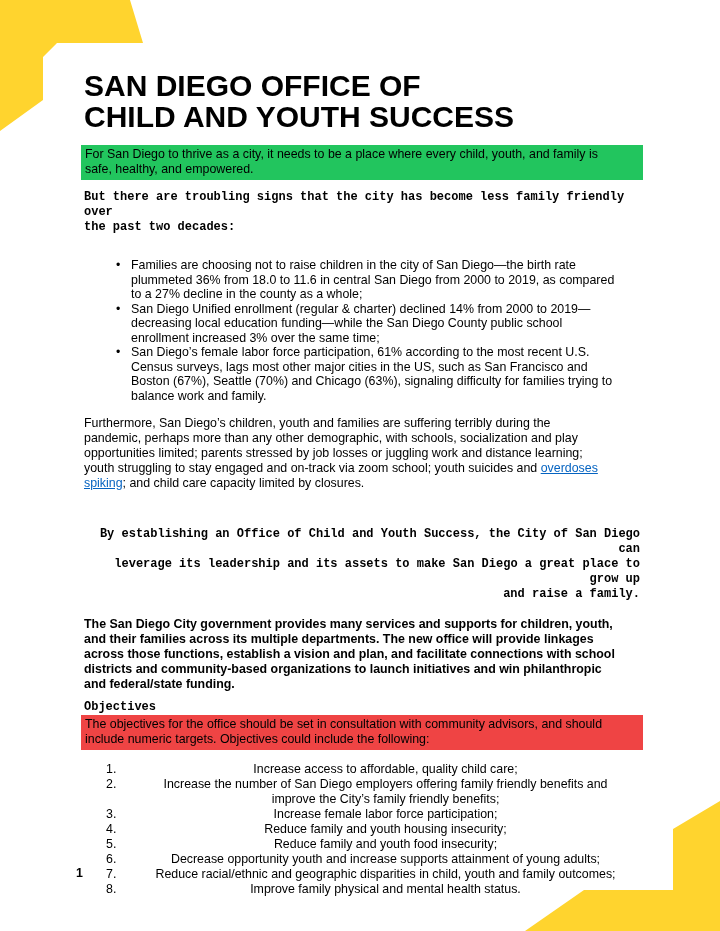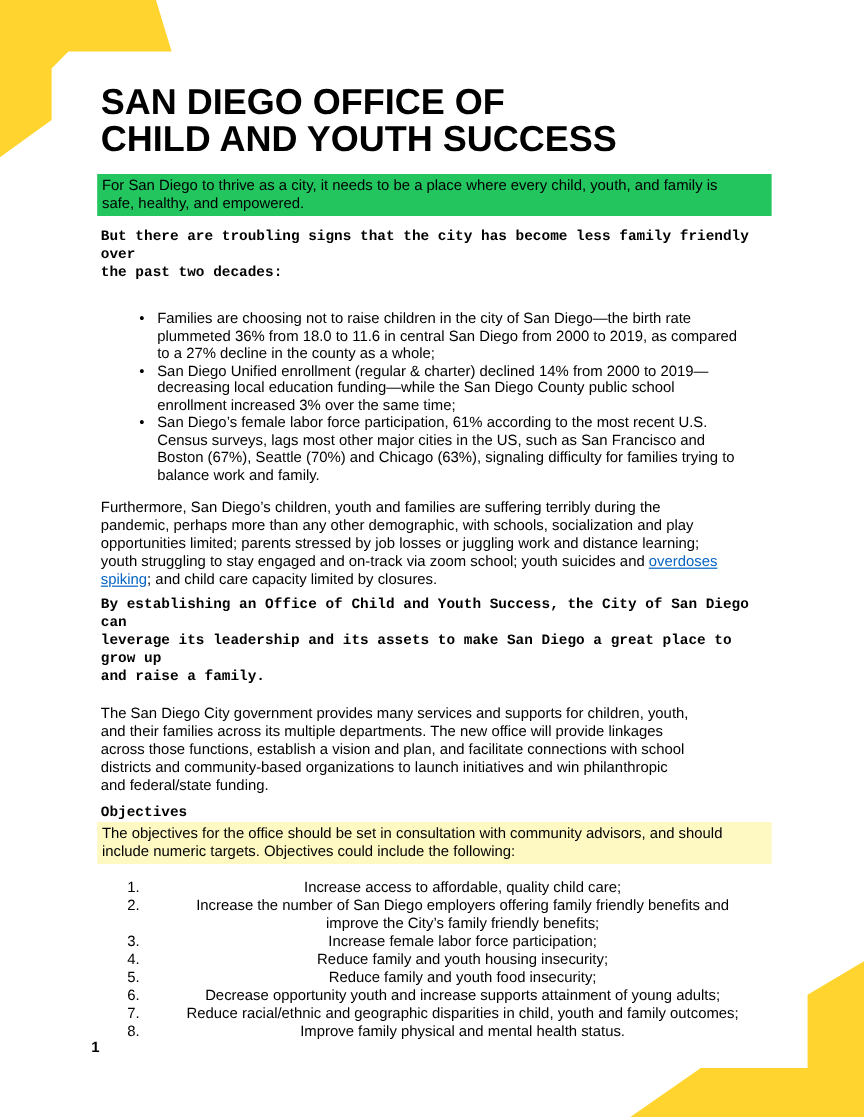--- a/index.html
+++ b/index.html
@@ -54,22 +54,22 @@
     position: relative;
     line-height: 14.5px;
   }
   ul.signs li::before {
     content: "\2022";
     position: absolute;
     left: -15px;
     top: 0;
   }
   p.pandemic { margin-top: 13px; }
-  .h-establish { margin-top: 6px; }
-  p.city { margin-top: 15px; }
+  .h-establish { margin-top: 36px; text-align: right; }
+  p.city { margin-top: 15px; font-weight: bold; }
   .h-objectives { margin-top: 8px; }
   ol.objectives {
     list-style: none;
     counter-reset: obj;
     margin-top: 12px;
     padding-left: 47px;
     text-align: center;
   }
   ol.objectives li {
     position: relative;
@@ -136,21 +136,21 @@
 and raise a family.</h2>
 
     <p class="city">The San Diego City government provides many services and supports for children, youth,
 and their families across its multiple departments. The new office will provide linkages
 across those functions, establish a vision and plan, and facilitate connections with school
 districts and community-based organizations to launch initiatives and win philanthropic
 and federal/state funding.</p>
 
     <h3 class="bold-heading h-objectives">Objectives</h3>
 
-    <p class="hl" style="background-color: #fef9c3;">The objectives for the office should be set in consultation with community advisors, and should
+    <p class="hl" style="background-color: #ef4444;">The objectives for the office should be set in consultation with community advisors, and should
 include numeric targets. Objectives could include the following:</p>
 
     <ol class="objectives">
       <li>Increase access to affordable, quality child care;</li>
       <li>Increase the number of San Diego employers offering family friendly benefits and
 improve the City’s family friendly benefits;</li>
       <li>Increase female labor force participation;</li>
       <li>Reduce family and youth housing insecurity;</li>
       <li>Reduce family and youth food insecurity;</li>
       <li>Decrease opportunity youth and increase supports attainment of young adults;</li>

